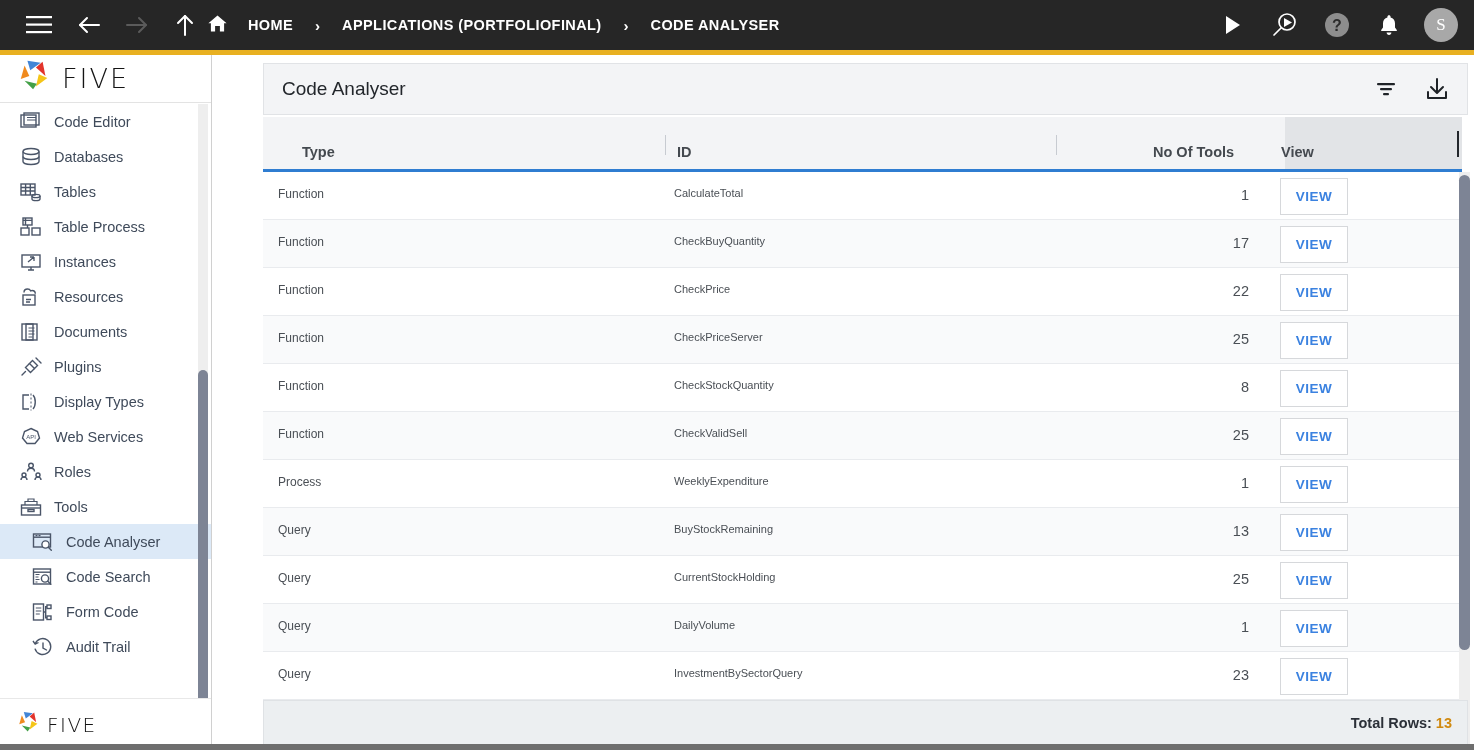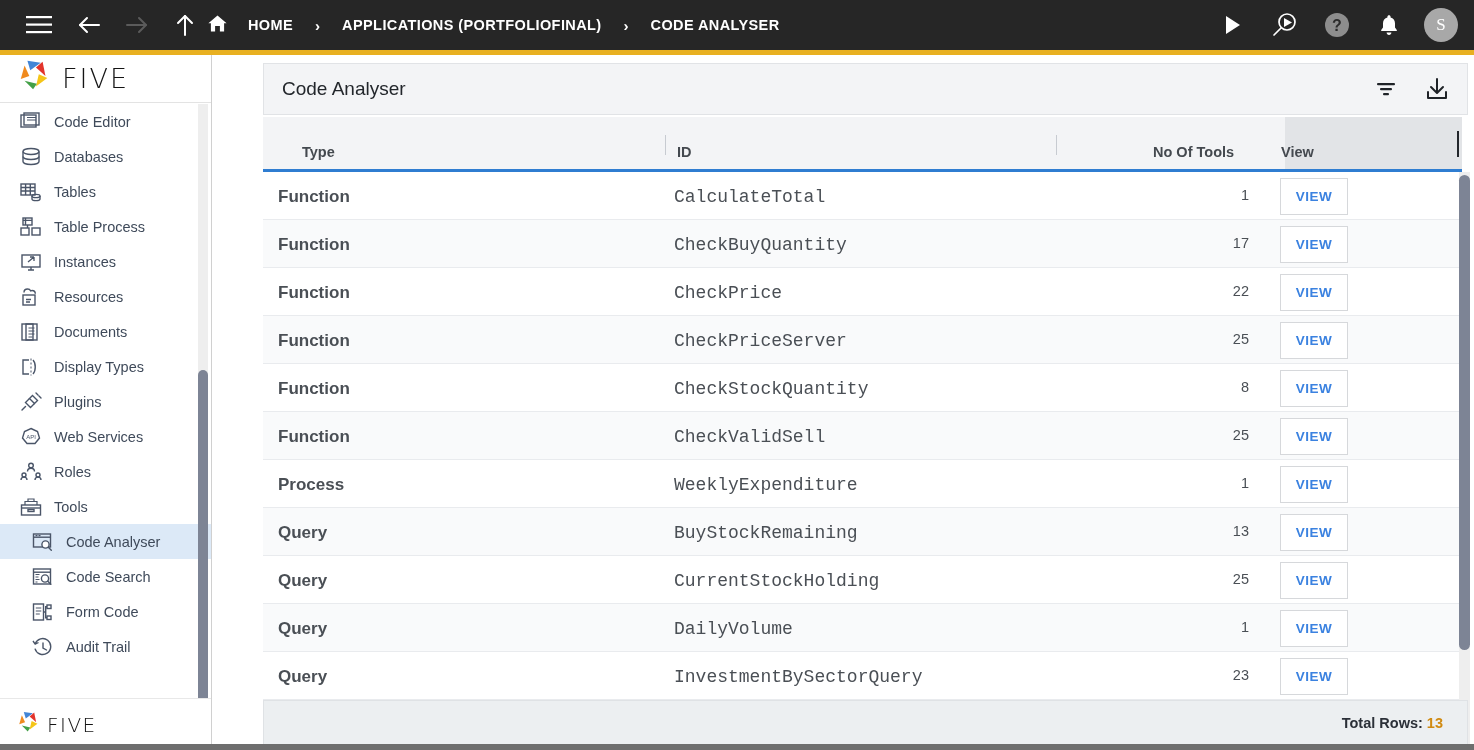--- a/index.html
+++ b/index.html
@@ -219,25 +219,25 @@
   }
   .row {
     position: relative;
     height: 48px;
     border-bottom: 1px solid #e9ebee;
     background: #ffffff;
   }
   .row.alt { background: #f9fafb; }
   .cell-type {
     position: absolute; left: 15px; top: 15px;
-    font-size: 17px; color: #4a4f55; font-weight: bold;
+    font-size: 12px; color: #4a4f55;
   }
   .cell-id {
     position: absolute; left: 411px; top: 15px;
-    font-size: 18px; color: #4a4f55; font-family: Liberation Mono, monospace;
+    font-size: 11px; color: #4a4f55;
   }
   .cell-lines {
     position: absolute; left: 880px; top: 15px;
     width: 106px; text-align: right;
     font-size: 14.5px; color: #4a4f55;
   }
   .view-btn {
     position: absolute;
     left: 1017px; top: 6px;
     width: 68px; height: 37px;
@@ -266,21 +266,21 @@
   }
 
   #grid-footer {
     position: absolute;
     bottom: 4px; left: 6px;
     width: 1205px;
     height: 46px;
     background: #eceff1;
     border: 1px solid #dfe2e5;
     display: flex; align-items: center; justify-content: flex-end;
-    padding-right: 24px;
+    padding-right: 15px;
   }
   #total-rows {
     font-size: 14.5px;
     font-weight: bold;
     color: #2b3038;
   }
   #total-rows .num { color: #d08a11; }
 
   
   #bottom-strip {
@@ -454,37 +454,37 @@
             <rect x="2" y="2" width="11" height="16"></rect>
             <rect x="6" y="2" width="11" height="16"></rect>
             <path d="M8.5 6h6M8.5 9h6M8.5 12h6M8.5 15h4" stroke-width="1"></path>
           </svg>
         </span>
         <span class="ni-lbl">Documents</span>
       </div>
       <div class="nav-item">
         <span class="ni-ico">
           <svg width="22" height="20" viewBox="0 0 22 20" fill="none" stroke="#4a5568" stroke-width="1.4">
-            <path d="M9 3H3v14h6"></path>
-            <path d="M13 3c3 3 3 11 0 14"></path>
-            <path d="M11 1.5v17" stroke-dasharray="2 2" stroke-width="1"></path>
-          </svg>
-        </span>
-        <span class="ni-lbl">Display Types</span>
-      </div>
-      <div class="nav-item">
-        <span class="ni-ico">
-          <svg width="22" height="20" viewBox="0 0 22 20" fill="none" stroke="#4a5568" stroke-width="1.4">
             <path d="M12.5 3.5l5 5-3 3-5-5z"></path>
             <path d="M9.5 6.5l-4 4 5 5 4-4"></path>
             <path d="M5.5 14.5l-3.5 3.5" stroke-linecap="round"></path>
             <path d="M16 1l2 2M19 4l2 2" stroke-linecap="round"></path>
           </svg>
         </span>
         <span class="ni-lbl">Plugins</span>
+      </div>
+      <div class="nav-item">
+        <span class="ni-ico">
+          <svg width="22" height="20" viewBox="0 0 22 20" fill="none" stroke="#4a5568" stroke-width="1.4">
+            <path d="M9 3H3v14h6"></path>
+            <path d="M13 3c3 3 3 11 0 14"></path>
+            <path d="M11 1.5v17" stroke-dasharray="2 2" stroke-width="1"></path>
+          </svg>
+        </span>
+        <span class="ni-lbl">Display Types</span>
       </div>
       <div class="nav-item">
         <span class="ni-ico">
           <svg width="22" height="20" viewBox="0 0 22 20" fill="none" stroke="#4a5568" stroke-width="1.4">
             <polygon points="11,1.5 17.5,4.5 19.5,11 15,16.5 7,16.5 2.5,11 4.5,4.5"></polygon>
             <text x="11" y="12" font-size="6" font-family="Liberation Sans, sans-serif" fill="#4a5568" stroke="none" text-anchor="middle">API</text>
           </svg>
         </span>
         <span class="ni-lbl">Web Services</span>
       </div>

